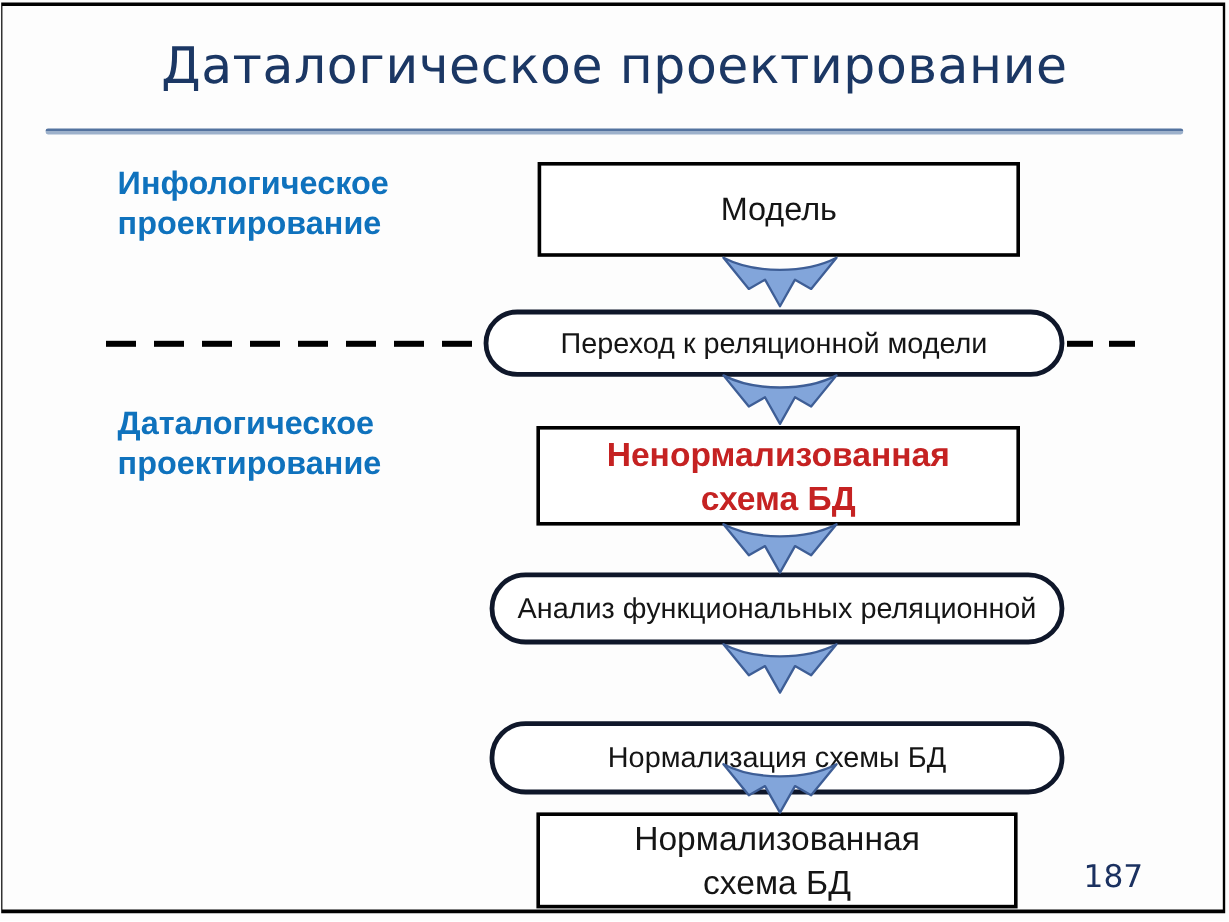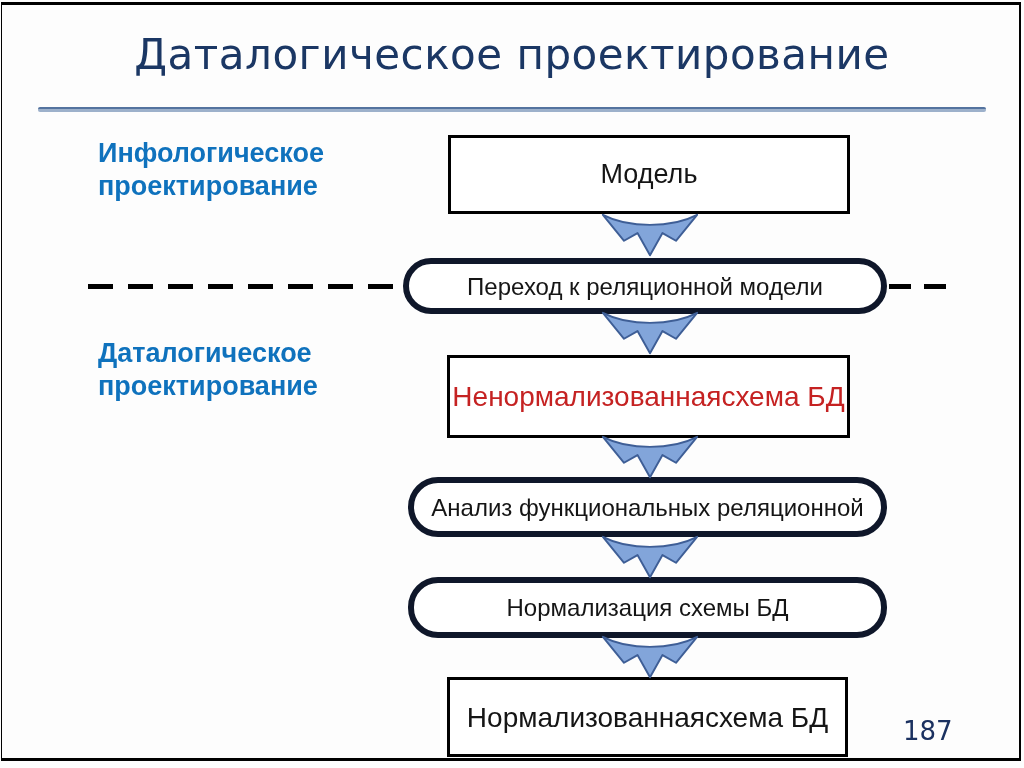--- a/index.html
+++ b/index.html
@@ -22,31 +22,31 @@
     background:linear-gradient(to bottom,#54739f 0%,#54739f 45%,#9db1cb 45%,#9db1cb 100%);
   }
   .phase-label{
     position:absolute;left:98px;width:290px;
     font-size:27px;font-weight:bold;line-height:33px;color:#0f72bd;
   }
   #phase-label-0{top:137px;}
   #phase-label-1{top:337px;}
   .node{
     position:absolute;box-sizing:border-box;background:#fff;
-    display:flex;flex-direction:row;justify-content:center;align-items:center;
+    display:flex;flex-direction:column;justify-content:center;align-items:center;
     text-align:center;color:#151515;z-index:1;
   }
   .node .line{display:block;white-space:nowrap;}
   .rect-node{border:3px solid #000;font-size:27px;line-height:35px;}
-  .stadium-node{border:6px solid #0f172a;border-radius:30px;font-size:24px;line-height:27px;}
+  .stadium-node{border:4px solid #0f172a;border-radius:30px;font-size:24px;line-height:27px;}
   #node-0{left:448px;top:135px;width:402px;height:79px;}
   #node-1{left:403px;top:258px;width:484px;height:56px;border-radius:28px;}
   #node-2{left:447px;top:355px;width:403px;height:83px;font-size:28px;line-height:37px;}
   #node-3{left:408px;top:477px;width:479px;height:60px;}
-  #node-4{left:408px;top:577px;width:479px;height:61px;}
+  #node-4{left:408px;top:601px;width:479px;height:61px;}
   #node-5{left:447px;top:677px;width:401px;height:80px;font-size:28px;line-height:37px;}
   .flow-arrow{
     position:absolute;left:600px;width:100px;height:46px;z-index:2;
   }
   #arrow-0{top:212px;}
   #arrow-1{top:310px;}
   #arrow-2{top:434px;}
   #arrow-3{top:534px;}
   #arrow-4{top:634px;}
   .dash-left{
@@ -86,21 +86,21 @@
   <div class="dash-right"></div>
 
   <div class="node rect-node" id="node-0">
     <span class="line">Модель</span>
   </div>
 
   <div class="node stadium-node" id="node-1">
     <span class="line">Переход к реляционной модели</span>
   </div>
 
-  <div class="node rect-node" id="node-2" style="color: rgb(197, 34, 34);">
+  <div class="node rect-node" id="node-2" style="color: rgb(197, 34, 34); font-weight: bold;">
     <span class="line">Ненормализованная</span>
     <span class="line">схема БД</span>
   </div>
 
   <div class="node stadium-node" id="node-3">
     <span class="line">Анализ функциональных реляционной</span>
   </div>
 
   <div class="node stadium-node" id="node-4">
     <span class="line">Нормализация схемы БД</span>

